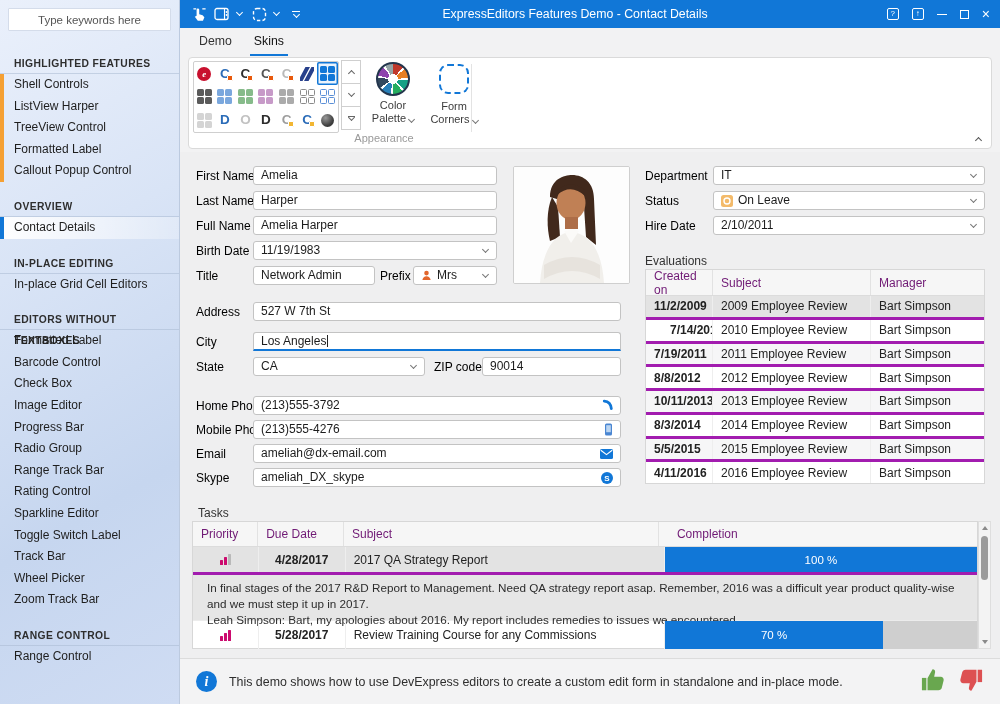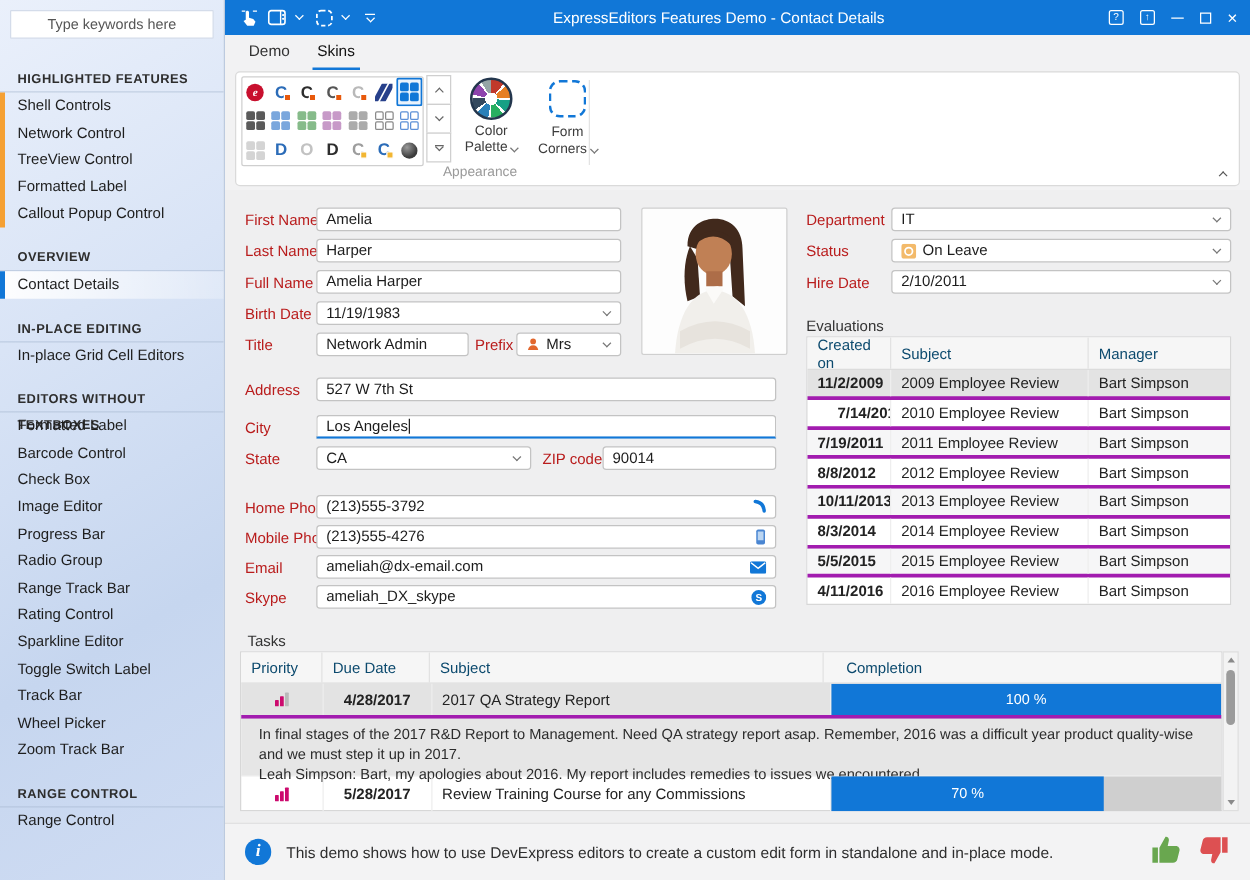--- a/index.html
+++ b/index.html
@@ -75,34 +75,34 @@
       conic-gradient(#c0392b 0 11%, #fff 11% 13.5%, #e67e22 13.5% 24%, #fff 24% 26.5%, #16a085 26.5% 37%, #fff 37% 39.5%,
                      #27ae60 39.5% 50%, #fff 50% 52.5%, #2980b9 52.5% 63%, #fff 63% 65.5%, #34495e 65.5% 76%, #fff 76% 78.5%,
                      #8e44ad 78.5% 89%, #fff 89% 91.5%, #95a5a6 91.5% 100%);}
   .corners{width:30px;height:30px;border:2.5px dashed #1177d7;border-radius:9px;margin:2px auto 0;}
   .gcaption{position:absolute;left:150px;top:74px;width:90px;text-align:center;color:#9a9a9a;font-size:11px;}
   .vsep{position:absolute;left:282px;top:6px;bottom:16px;width:1px;background:#e3e3e3;}
   .collapse{position:absolute;right:10px;bottom:5px;color:#555;}
 
   
   .content{flex:1;position:relative;background:#efeff0;min-height:0;}
-  .lbl{position:absolute;height:19px;line-height:19px;font-size:12px;color:#b91c1c;white-space:nowrap;}
+  .lbl{position:absolute;height:19px;line-height:19px;font-size:12px;color:#000000;white-space:nowrap;}
   .box{position:absolute;height:19px;background:#fff;border:1px solid #c3c3c3;border-radius:3px;
        font-size:12px;color:#1c1c1c;line-height:17px;padding:0 7px;white-space:nowrap;display:flex;align-items:center;}
   .box .val{flex:1;overflow:hidden;}
   .box.focused{border-bottom:2px solid #1177d7;border-radius:3px 3px 0 0;}
   .caret{display:inline-block;width:0;border-left:1px solid #222;height:12px;margin-left:1px;vertical-align:-2px;}
   .cmb .chev{color:#777;margin-right:1px;}
   .ficon{flex:none;margin-left:4px;display:flex;align-items:center;}
   .pre-ic{flex:none;margin-right:5px;display:flex;align-items:center;}
 
   .photo{position:absolute;left:333px;top:14px;width:117px;height:118px;background:#fdfdfd;border:1px solid #cfcfcf;border-radius:2px;overflow:hidden;}
 
   .grid-table{position:absolute;background:#fff;border:1px solid #d7d7d7;display:flex;flex-direction:column;font-size:12px;}
-  .g-head{display:flex;background:#f6f6f6;border-bottom:1px solid #dcdcdc;color:#0c4a6e;flex:none;}
+  .g-head{display:flex;background:#f6f6f6;border-bottom:1px solid #dcdcdc;color:#701a75;flex:none;}
   .g-head .c{padding:0 8px;display:flex;align-items:center;border-right:1px solid #e2e2e2;}
   .g-head .c:last-child{border-right:none;}
   .g-body{flex:1;display:flex;flex-direction:column;min-height:0;}
   .g-row{display:flex;flex:1;border-bottom:3px solid #a21caf;align-items:stretch;}
   .g-row:last-child{border-bottom:none;}
   .g-row .c{padding:0 8px;display:flex;align-items:center;border-right:1px solid #eeeeee;overflow:hidden;white-space:nowrap;}
   .g-row .c:last-child{border-right:none;}
   .g-row.alt{background:#f6f6f7;}
   .g-row.sel{background:#e3e3e3;}
   .cell-date{font-weight:bold;}
@@ -137,21 +137,21 @@
 <div class="app">
 
   <div class="sidebar">
     <div class="searchwrap">
       <input class="search" placeholder="Type keywords here" style="">
     </div>
     <div id="sidebar-sections">
         <div class="sec-head">HIGHLIGHTED FEATURES</div>
         <div class="sec-items accented">
           <div class="nav-item">Shell Controls</div>
-          <div class="nav-item">Network Control</div>
+          <div class="nav-item">ListView Harper</div>
           <div class="nav-item">TreeView Control</div>
           <div class="nav-item">Formatted Label</div>
           <div class="nav-item">Callout Popup Control</div>
         </div>
         <div class="sec-head">OVERVIEW</div>
         <div class="sec-items">
           <div class="nav-item selected">Contact Details</div>
         </div>
         <div class="sec-head">IN-PLACE EDITING</div>
         <div class="sec-items">

